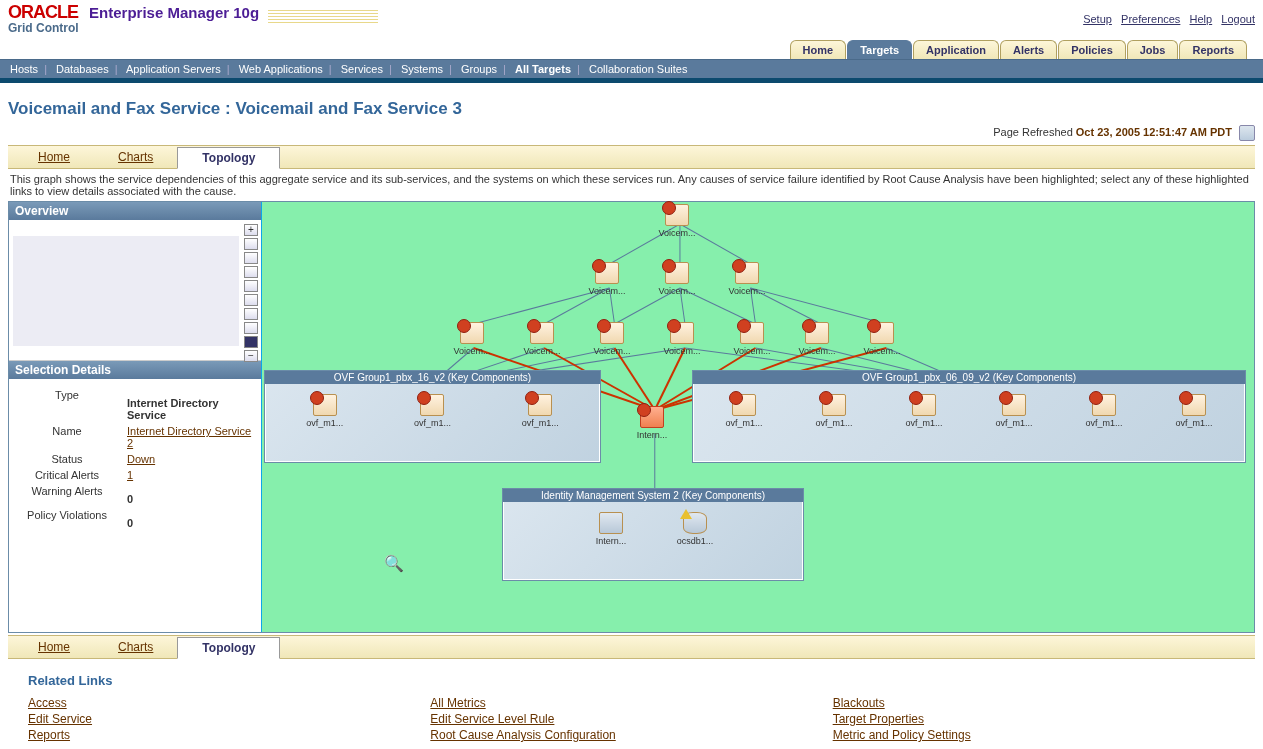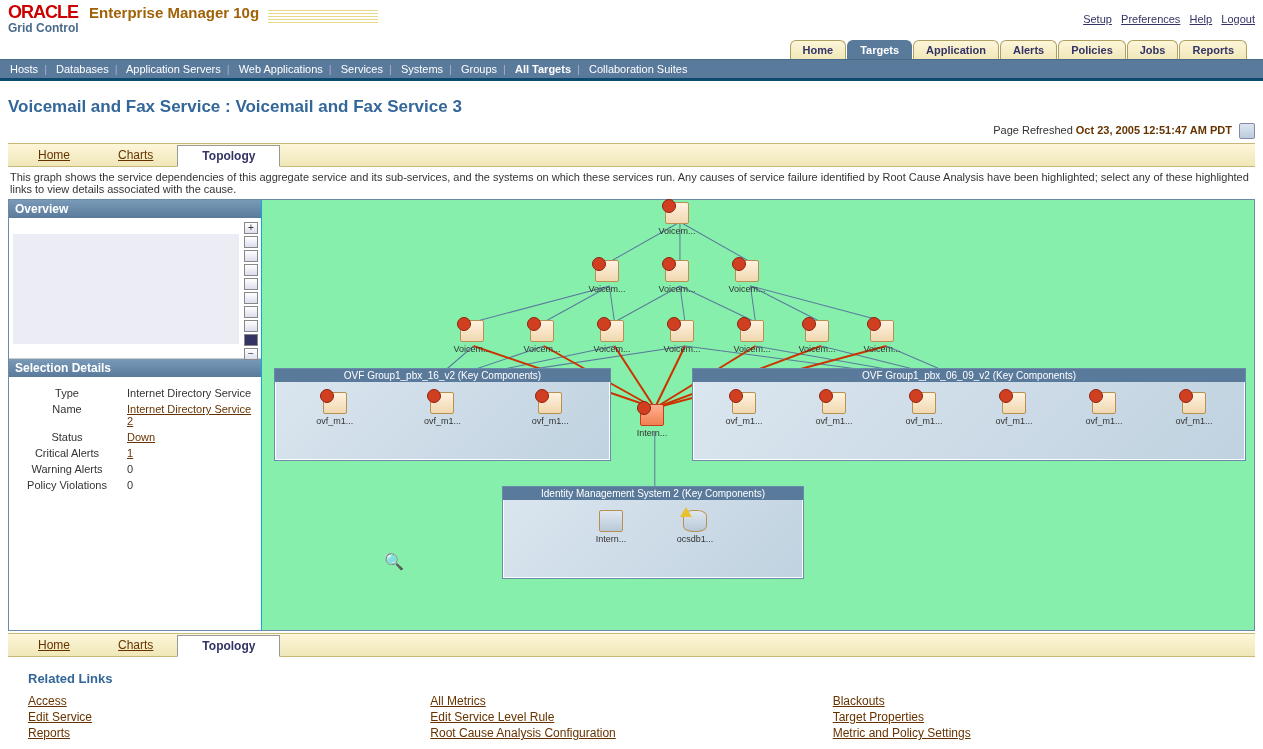--- a/index.html
+++ b/index.html
@@ -1,26 +1,26 @@
 <!DOCTYPE html>
 <html><head>
 <meta charset="utf-8">
 <style>
   body { margin:0; font-family:Arial,Helvetica,sans-serif; font-size:11px; color:#333; background:#fff; }
   .header { display:flex; align-items:center; padding:2px 8px; background:#fff; }
   .logo-oracle { color:#cc0000; font-weight:bold; font-size:18px; font-family:Arial; letter-spacing:-1px; margin-right:8px; }
-  .logo-em { color:#a16207; font-size:15px; font-weight:bold; margin-right:6px; }
+  .logo-em { color:#4c1d95; font-size:15px; font-weight:bold; margin-right:6px; }
   .logo-stripes { display:inline-block; width:110px; height:14px; background:repeating-linear-gradient(0deg,#e8d88a 0,#e8d88a 1px,transparent 1px,transparent 3px); margin-top:2px; vertical-align:middle; }
   .logo-sub { color:#4a6a8a; font-size:12px; font-weight:bold; display:block; margin-top:-2px; }
   .header-right { margin-left:auto; display:flex; align-items:center; gap:10px; font-size:11px; }
   .header-link { color:#336; text-decoration:underline; cursor:pointer; }
   .tabs-row { display:flex; align-items:flex-end; height:22px; margin-right:6px; gap:1px;}
   .tab { padding:3px 12px; background:linear-gradient(#fdf6d9,#f0e7b8); border:1px solid #b0a060; border-bottom:none; border-radius:6px 6px 0 0; color:#336; font-weight:bold; font-size:11px; cursor:pointer; }
   .tab.active { background:#5a7a9c; color:#fff; border-color:#5a7a9c;}
-  .subbar { background:#5a7a9c; color:#fff; padding:3px 10px; font-size:11px; border-top:1px solid #4a6a8a; border-bottom:3px solid #0c4a6e;}
+  .subbar { background:#5a7a9c; color:#fff; padding:3px 10px; font-size:11px; border-top:1px solid #4a6a8a; border-bottom:5px solid #0c4a6e;}
   .subbar a { color:#fff; text-decoration:none; cursor:pointer;}
   .subbar a.selected { font-weight:bold; }
   .subbar .sep { color:#aac; margin:0 6px; }
   .page-body { padding:6px 8px; }
   .page-title { color:#336699; font-size:17px; font-weight:bold; margin:10px 0 6px; }
   .refresh-row { text-align:right; font-size:11px; color:#333; margin-bottom:4px;}
   .refresh-row .ts { color:#663300; font-weight:bold;}
   .refresh-icon { display:inline-block; width:14px; height:14px; border:1px solid #88a; border-radius:2px; background:linear-gradient(#dde6ee,#bcd); vertical-align:middle; margin-left:4px; position:relative;}
   .viewtabs-bar { height:22px; background:linear-gradient(#fdf6d9,#f0e7b8); border-top:1px solid #c8b878; border-bottom:1px solid #c8b878; display:flex; align-items:flex-end;}
   .viewtabs { display:flex; margin-left:6px;}
@@ -32,21 +32,21 @@
   .ov-hdr,.sel-hdr { background:linear-gradient(#7a9ab8,#5a7a9c); color:#fff; font-weight:bold; padding:2px 6px; font-size:12px;}
   .ov-canvas { position:relative; height:140px; background:#fff; border-bottom:1px solid #ccc;}
   .mini-bg { position:absolute; left:4px; top:16px; right:22px; bottom:14px; background:#e4e4f0; opacity:0.7;}
   .zoom-col { position:absolute; right:2px; top:4px; width:16px; display:flex; flex-direction:column; gap:2px; align-items:center;}
   .zbox { width:12px; height:10px; border:1px solid #888; background:linear-gradient(#fff,#dde); cursor:pointer;}
   .sel-details { padding:6px 8px 20px;}
   .sel-row { display:flex; margin:4px 0; }
   .sel-label { width:100px; text-align:center; margin-right:10px; color:#333;}
   .sel-val { flex:1; color:#333; }
   .sel-val a { color:#663300; text-decoration:underline; cursor:pointer;}
-  .sel-val.bold { font-weight:normal;}
+  .sel-val.bold { font-weight:bold;margin-top:8px;}
   .canvas { flex:1; position:relative; background:#86efac; min-height:430px;}
   svg.lines { position:absolute; left:0; top:0; width:100%; height:100%; pointer-events:none;}
   .node { position:absolute; width:54px; text-align:center; font-size:9px; color:#333;}
   .node-icon { width:22px; height:20px; margin:0 auto 2px; background:linear-gradient(#fff2e0,#f0d8b0); border:1px solid #b89050; border-radius:2px; position:relative;}
   .node-icon.alert::before { content:""; position:absolute; left:-4px; top:-4px; width:12px; height:12px; background:#d04020; border-radius:50%; border:1px solid #902010;}
   .node-icon.warn::before { content:""; position:absolute; left:-4px; top:-4px; width:0; height:0; border-left:6px solid transparent; border-right:6px solid transparent; border-bottom:10px solid #e8c030;}
   .node-icon.selected { background:linear-gradient(#ffb090,#f08050); border-color:#c04020;}
   .node-label { white-space:nowrap; overflow:hidden; text-overflow:ellipsis; max-width:54px; margin:0 auto;}
   .groupbox { position:absolute; border:1px solid #6b8ca8; background:linear-gradient(135deg,#dbe6ef,#c0d2e0); box-shadow:inset 0 0 0 1px #fff;}
   .groupbox .ghdr { background:#5a7a9c; color:#fff; font-size:10px; padding:1px 4px; text-align:center;}
@@ -242,21 +242,21 @@
         </div>
       <div class="node" style="left:528px;top:120px">
           <div class="node-icon alert"></div>
           <div class="node-label">Voicem...</div>
         </div>
       <div class="node" style="left:593px;top:120px">
           <div class="node-icon alert"></div>
           <div class="node-label">Voicem...</div>
         </div>
 
-      <div class="groupbox" style="left:12px;top:168px;width:335px">
+      <div class="groupbox" style="left:2px;top:168px;width:335px">
         <div class="ghdr">OVF Group1_pbx_16_v2 (Key Components)</div>
         <div class="gbody">
           <div class="node" style="position:relative">
               <div class="node-icon alert"></div>
               <div class="node-label">ovf_m1...</div>
             </div>
           <div class="node" style="position:relative">
               <div class="node-icon alert"></div>
               <div class="node-label">ovf_m1...</div>
             </div>

